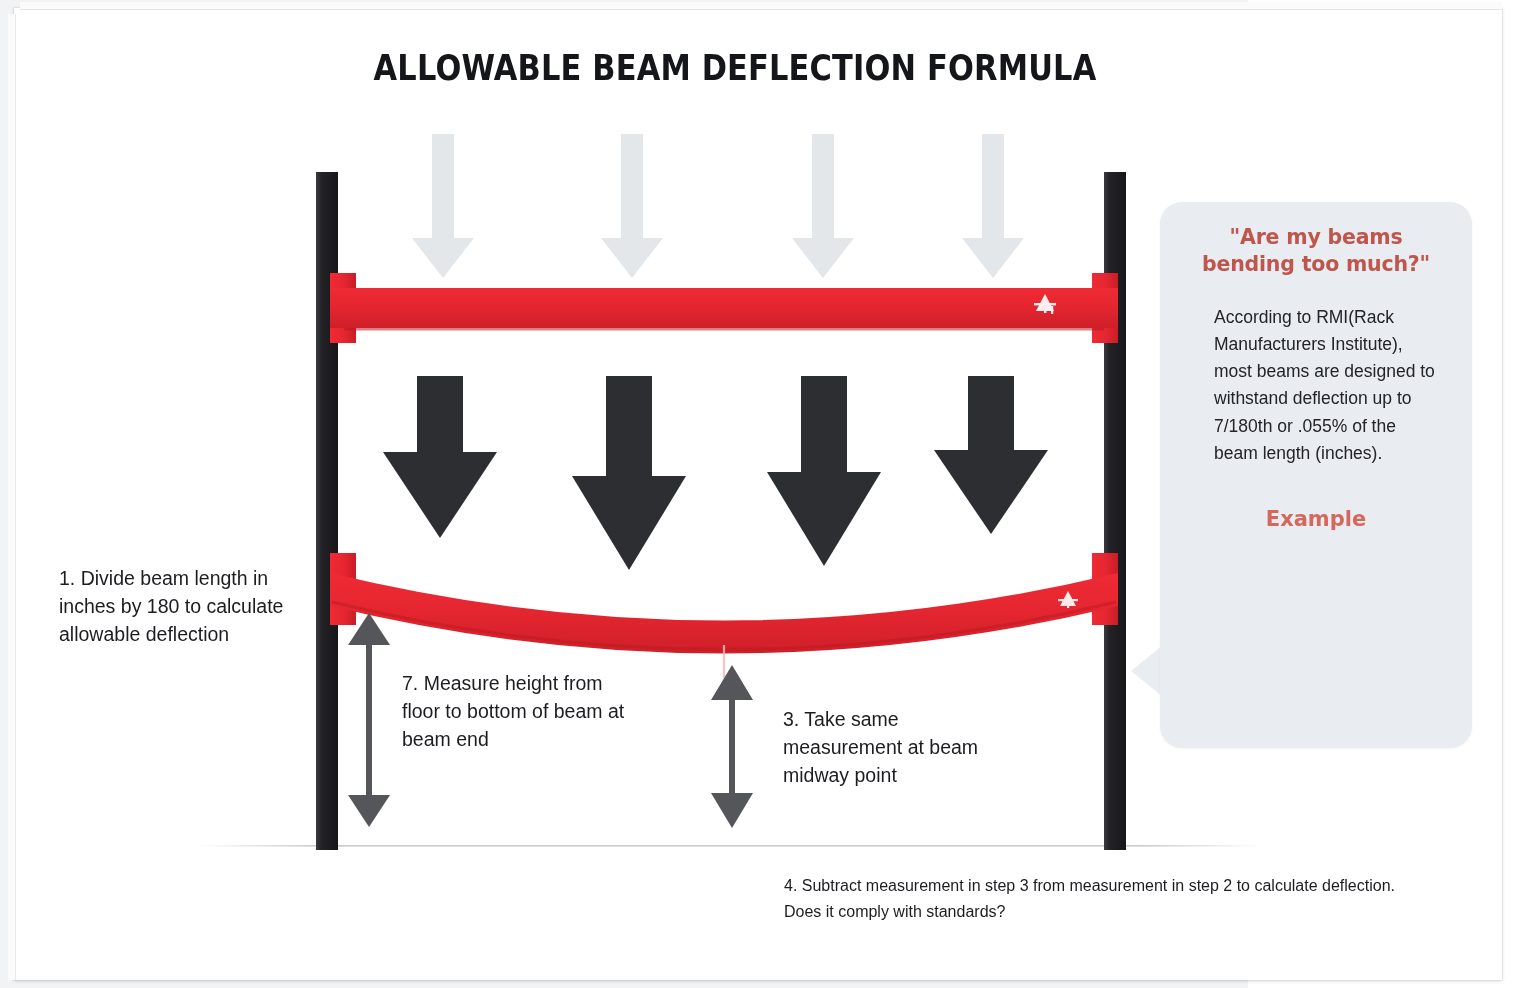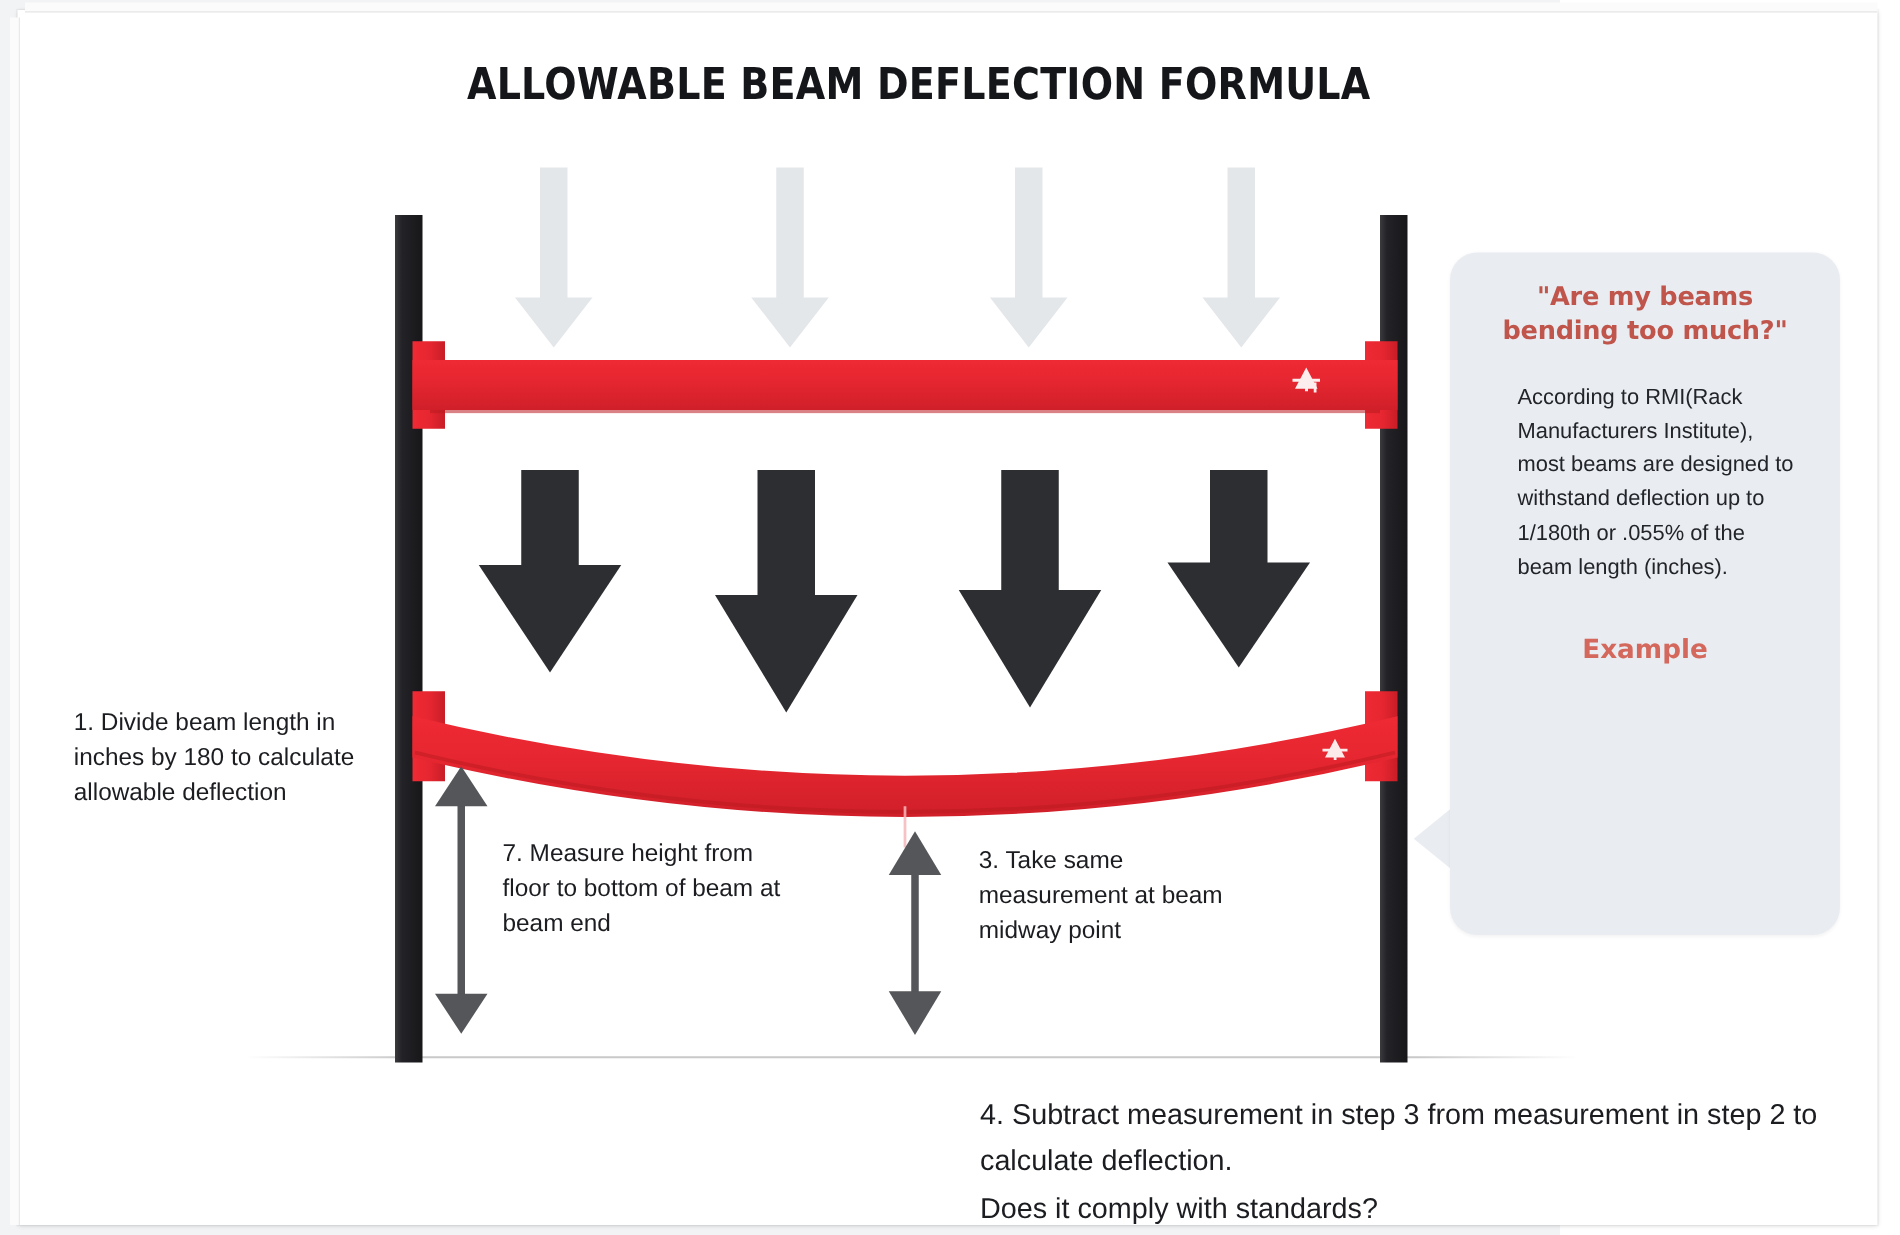--- a/index.html
+++ b/index.html
@@ -131,28 +131,28 @@
 
   
   .step {
     position: absolute;
     color: #1c1d21;
     font-size: 19.5px;
     line-height: 1.43;
   }
   #step1 { left: 59px;  top: 565px;  width: 240px; }
   #step2 { left: 402px; top: 670px;  width: 240px; }
-  #step3 { left: 783px; top: 675px;  width: 230px; }
+  #step3 { left: 783px; top: 706px;  width: 230px; }
   #step4 {
     position: absolute;
     left: 784px;
     top: 873px;
     width: 730px;
     color: #1c1d21;
-    font-size: 23px;
+    font-size: 16px;
     line-height: 1.62;
   }
 </style>
 </head>
 <body>
 
 <div id="page">
   <div id="sheet"></div>
   <div id="sheet-edge-top"></div>
   <div id="sheet-edge-left"></div>
@@ -277,21 +277,21 @@
         <rect x="729" y="695" width="6" height="104"></rect>
         <polygon points="711,700 753,700 732,665"></polygon>
         <polygon points="711,793 753,793 732,828"></polygon>
       </g>
     </svg>
   </div>
 
   <div id="callout-tail"></div>
   <div id="callout">
     <p class="callout-heading">"Are my beams bending too much?"</p>
-    <p class="callout-body">According to RMI(Rack Manufacturers Institute), most beams are designed to withstand deflection up to 1/180th or .055% of the beam length (inches).</p>
+    <p class="callout-body">According to RMI(Rack Manufacturers Institute), most beams are designed to withstand deflection up to 7/180th or .055% of the beam length (inches).</p>
     <p class="example-heading">Example</p>
   </div>
 
   <div class="step" id="step1">1. Divide beam length in inches by 180 to calculate allowable deflection</div>
   <div class="step" id="step2">7. Measure height from floor to bottom of beam at beam end</div>
   <div class="step" id="step3">3. Take same measurement at beam midway point</div>
   <div id="step4" style="white-space: pre-line;">4. Subtract measurement in step 3 from measurement in step 2 to calculate deflection.
 Does it comply with standards?</div>
 </div>
 

